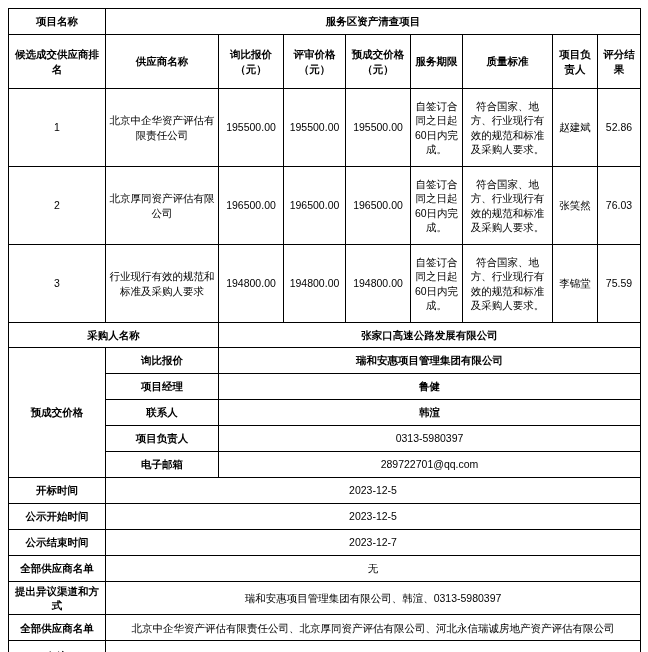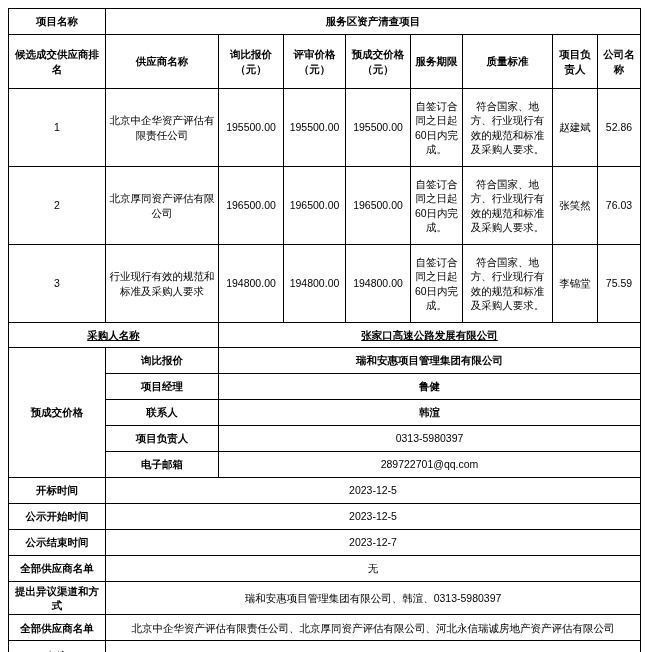--- a/index.html
+++ b/index.html
@@ -36,21 +36,21 @@
     word-break: break-all;
     overflow: hidden;
   }
   td.lbl { font-weight: bold; }
   td.val { font-weight: normal; margin-top: 24px; }
   td.bold-val { font-weight: bold; }
   td.prewrap { white-space: pre-line; }
   tr.r-title   { height: 26px; }
   tr.r-header  { height: 54px; margin-top: 21px; }
   tr.r-supplier{ height: 78px; }
-  tr.r-thin    { height: 25px; text-decoration: underline; }
+  tr.r-thin    { height: 25px; }
   tr.r-row26   { height: 26px; }
   tr.r-remark  { height: 30px; }
   td.num { font-family: "Liberation Sans", "DejaVu Sans", sans-serif; }
 </style>
 </head>
 <body>
 
 <div class="sheet">
   <table class="doc">
     <colgroup>
@@ -76,21 +76,21 @@
       <td class="lbl">供应商名称</td>
       <td class="lbl prewrap">询比报价
 （元）</td>
       <td class="lbl prewrap">评审价格
 （元）</td>
       <td class="lbl prewrap">预成交价格
 （元）</td>
       <td class="lbl">服务期限</td>
       <td class="lbl">质量标准</td>
       <td class="lbl">项目负责人</td>
-      <td class="lbl">公司名称</td>
+      <td class="lbl">评分结果</td>
     </tr>
 
     <tr class="r-supplier">
       <td class="val">1</td>
       <td class="val">北京中企华资产评估有限责任公司</td>
       <td class="val num">195500.00</td>
       <td class="val num">195500.00</td>
       <td class="val num">195500.00</td>
       <td class="val">自签订合同之日起60日内完成。</td>
       <td class="val">符合国家、地方、行业现行有效的规范和标准及采购人要求。</td>

